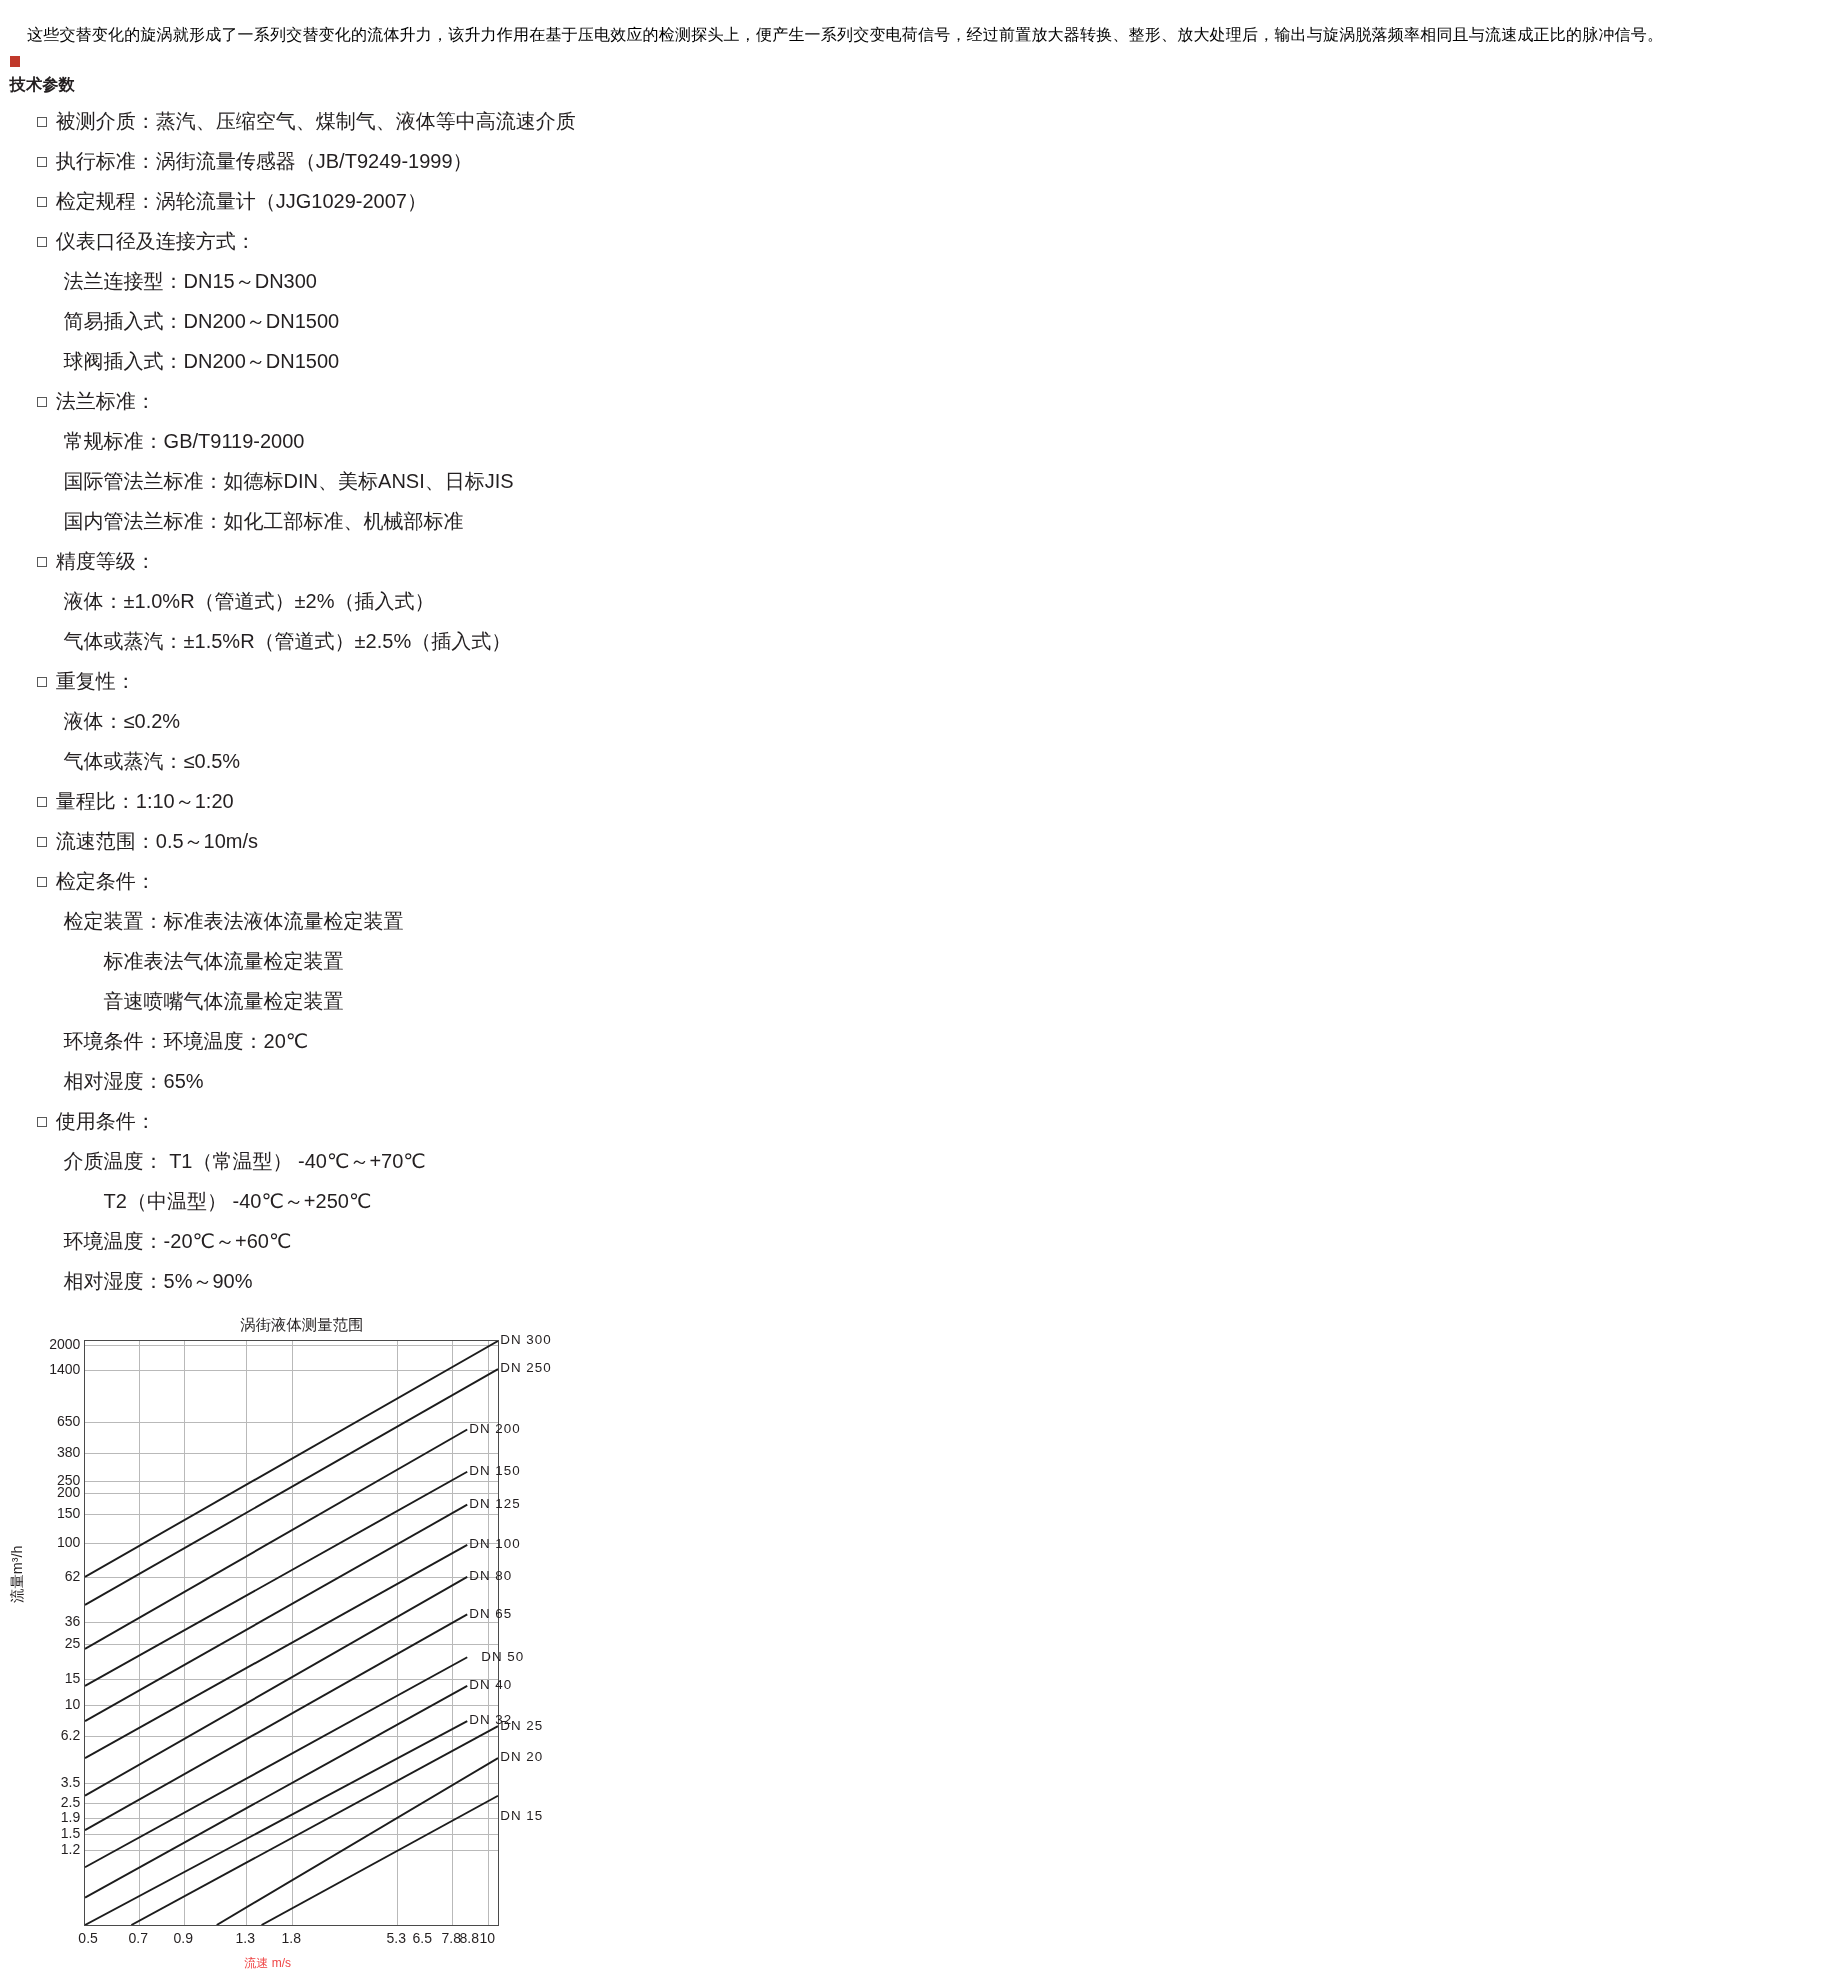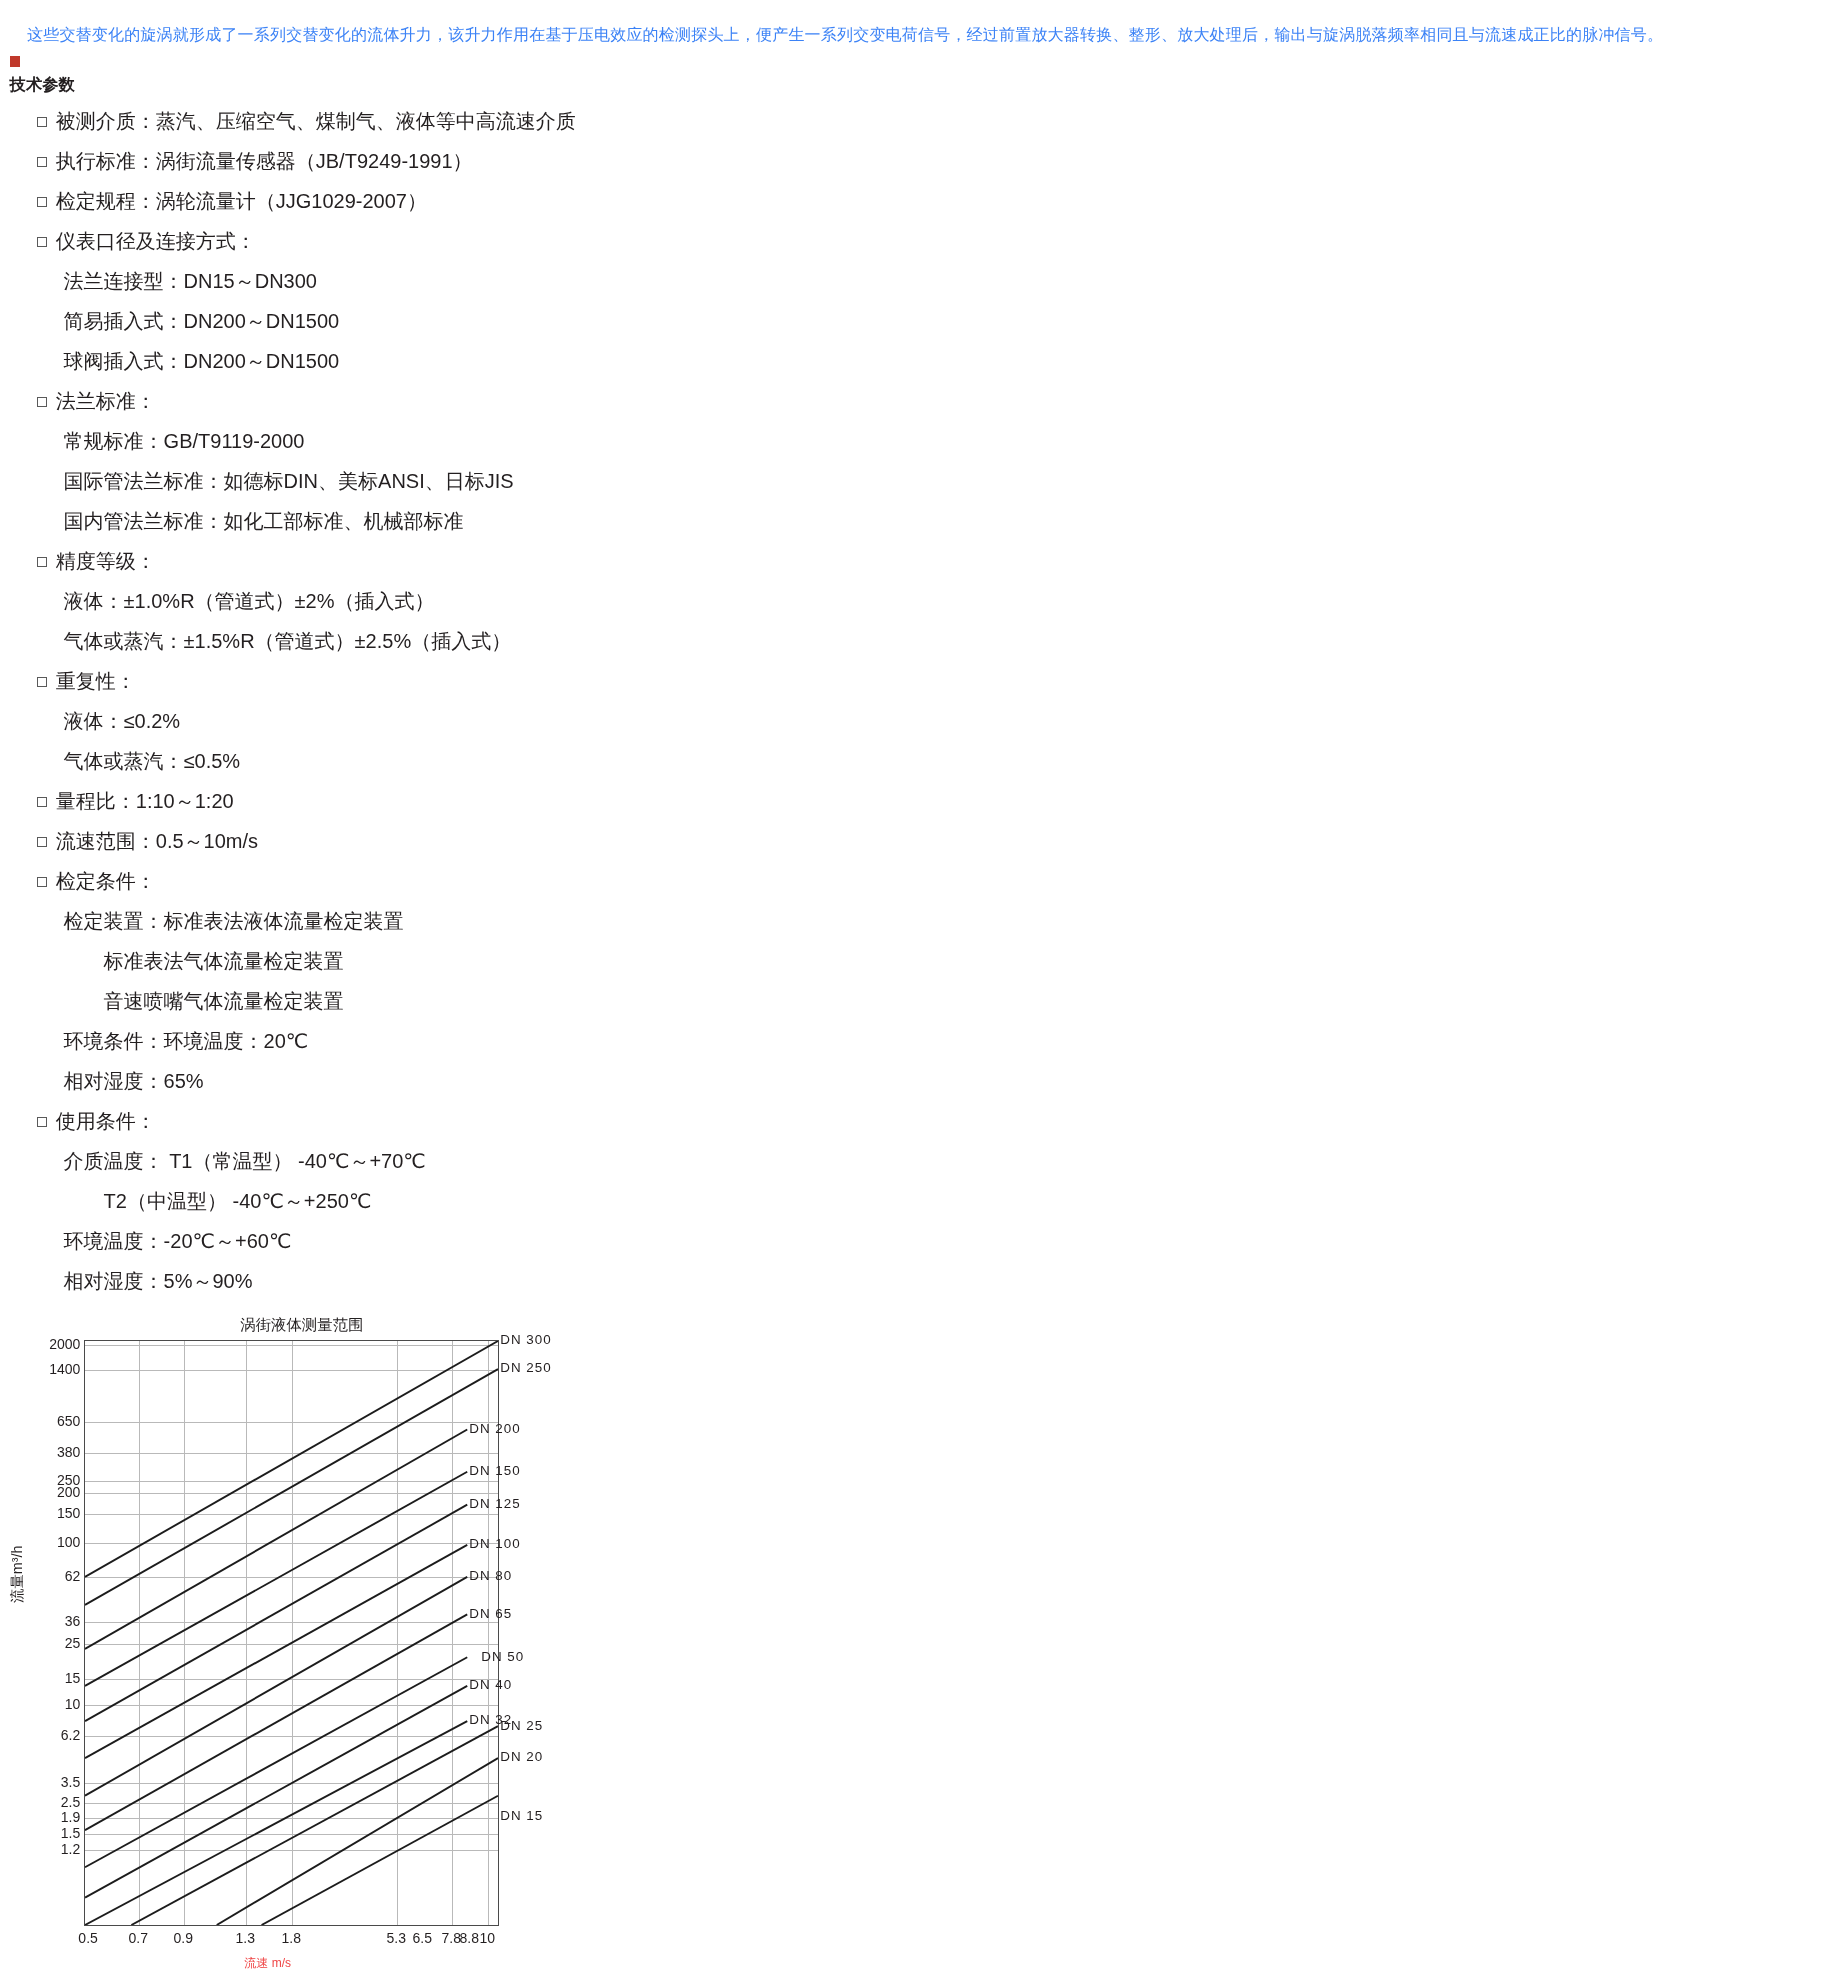--- a/index.html
+++ b/index.html
@@ -17,21 +17,21 @@
   }
   .page {
     width: 1845px;
     position: relative;
     padding: 0;
   }
   .intro {
     padding: 21px 27px 0 27px;
     font-size: 16px;
     line-height: 1.75;
-    color: #3b82f6;
+    color: #000000;
     letter-spacing: 0.2px;
   }
   .marker-row {
     padding: 1.9px 0 0 9.6px;
   }
   .red-marker {
     display: inline-block;
     width: 10.6px;
     height: 11.5px;
     background: #c0392b;
@@ -175,21 +175,21 @@
   <div class="intro">这些交替变化的旋涡就形成了一系列交替变化的流体升力，该升力作用在基于压电效应的检测探头上，便产生一系列交变电荷信号，经过前置放大器转换、整形、放大处理后，输出与旋涡脱落频率相同且与流速成正比的脉冲信号。</div>
 
   <div class="marker-row">
     <span class="red-marker"></span>
   </div>
 
   <div class="section-title">技术参数</div>
 
   <div class="spec-list" id="spec-list">
       <div class="spec-item lvl0"><span class="bullet"></span><span>被测介质：蒸汽、压缩空气、煤制气、液体等中高流速介质</span></div>
-      <div class="spec-item lvl0"><span class="bullet"></span><span>执行标准：涡街流量传感器（JB/T9249-1991）</span></div>
+      <div class="spec-item lvl0"><span class="bullet"></span><span>执行标准：涡街流量传感器（JB/T9249-1999）</span></div>
       <div class="spec-item lvl0"><span class="bullet"></span><span>检定规程：涡轮流量计（JJG1029-2007）</span></div>
       <div class="spec-item lvl0"><span class="bullet"></span><span>仪表口径及连接方式：</span></div>
       <div class="spec-item lvl1"><span>法兰连接型：DN15～DN300</span></div>
       <div class="spec-item lvl1"><span>简易插入式：DN200～DN1500</span></div>
       <div class="spec-item lvl1"><span>球阀插入式：DN200～DN1500</span></div>
       <div class="spec-item lvl0"><span class="bullet"></span><span>法兰标准：</span></div>
       <div class="spec-item lvl1"><span>常规标准：GB/T9119-2000</span></div>
       <div class="spec-item lvl1"><span>国际管法兰标准：如德标DIN、美标ANSI、日标JIS</span></div>
       <div class="spec-item lvl1"><span>国内管法兰标准：如化工部标准、机械部标准</span></div>
       <div class="spec-item lvl0"><span class="bullet"></span><span>精度等级：</span></div>

